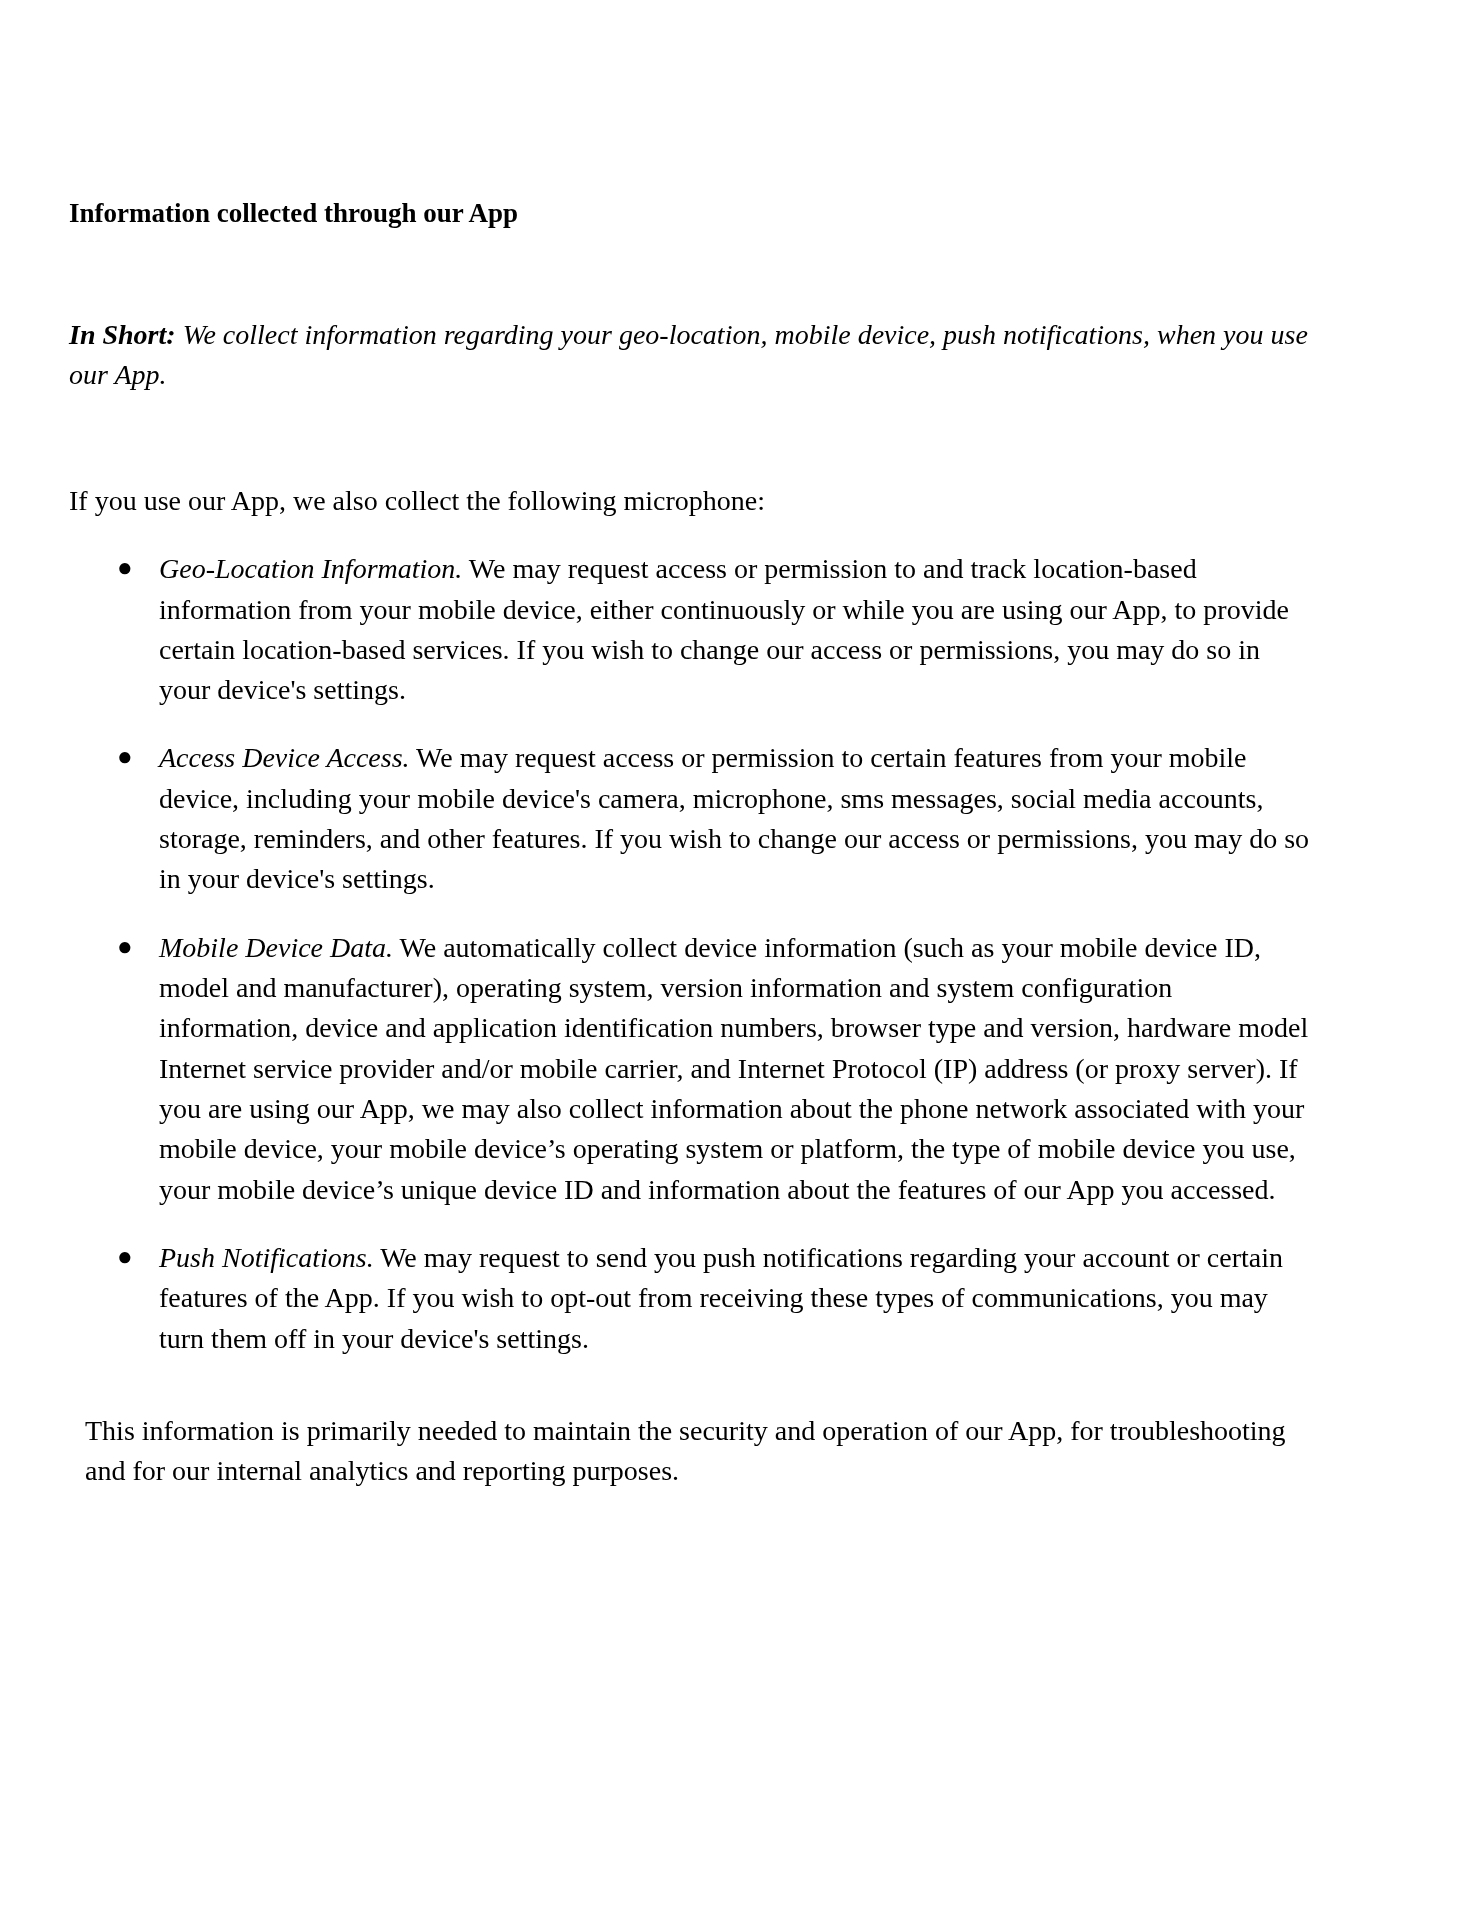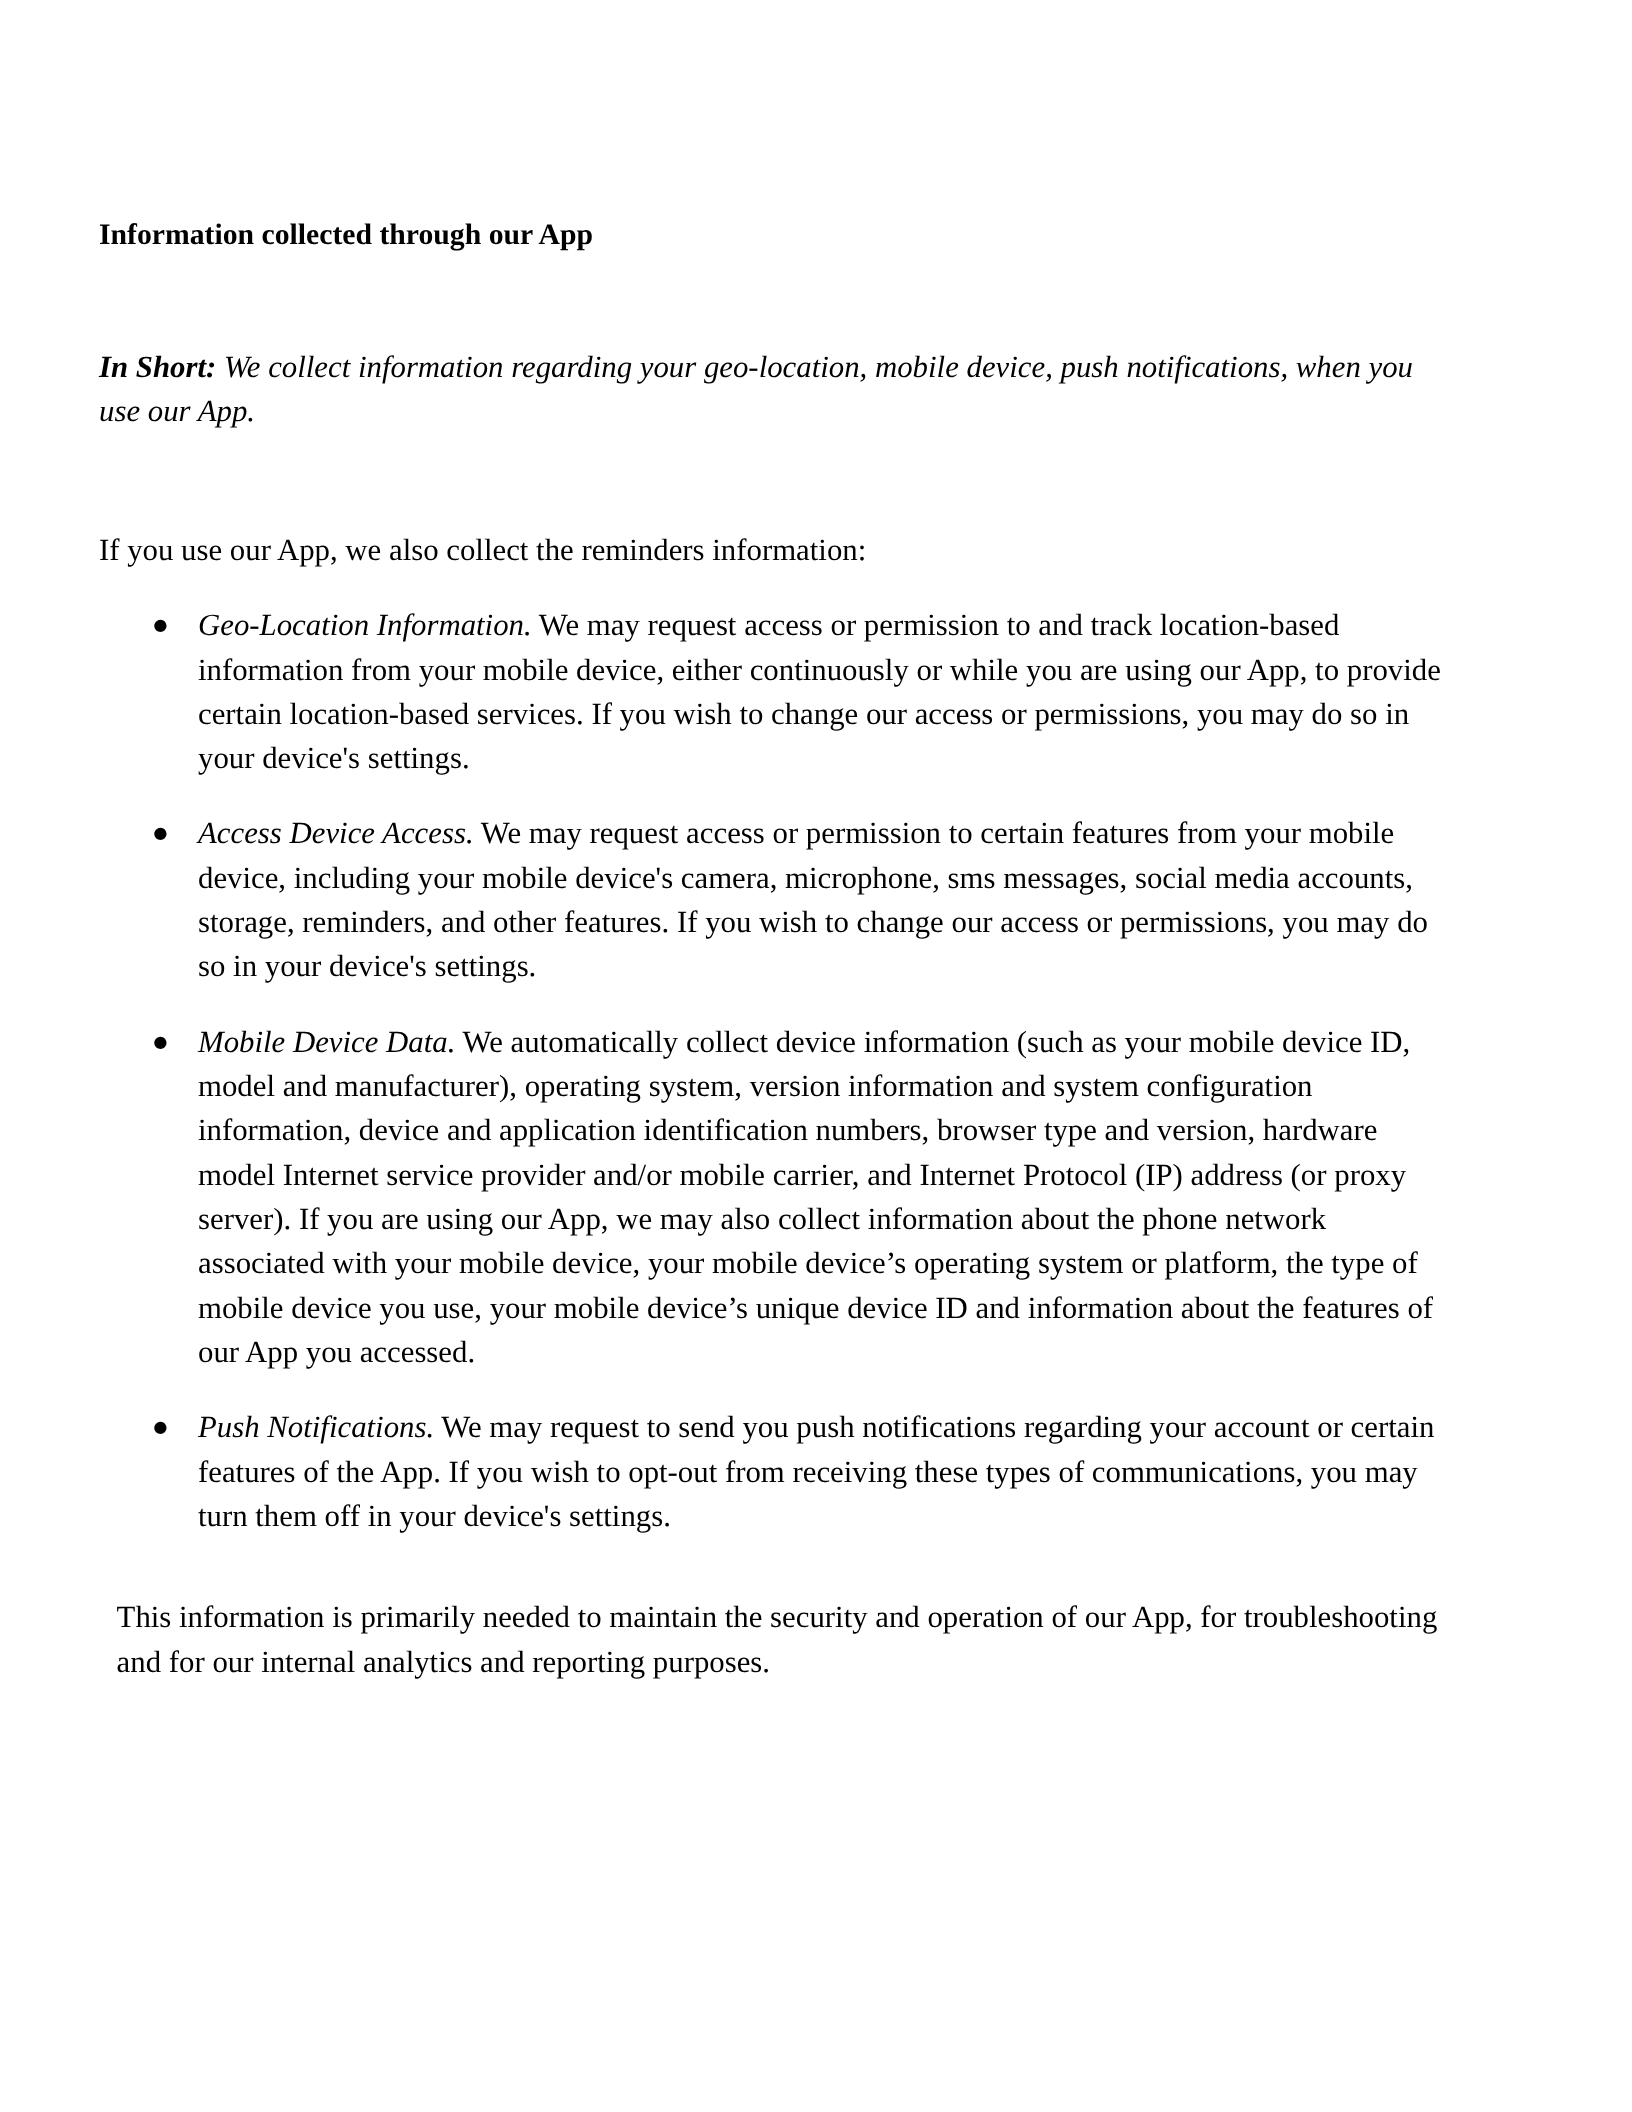--- a/index.html
+++ b/index.html
@@ -11,21 +11,21 @@
     width: 1484px;
     min-height: 1920px;
     font-family: "Liberation Serif", "DejaVu Serif", serif;
     color: #000000;
     -webkit-font-smoothing: antialiased;
   }
   .page {
     width: 1484px;
     min-height: 1920px;
     box-sizing: border-box;
-    padding: 196px 168px 60px 90px;
+    padding: 196px 168px 60px 69px;
     background: #ffffff;
   }
   .doc-heading {
     font-size: 27px;
     font-weight: bold;
     line-height: 1.3;
     margin: 0 0 84px 0;
   }
   .in-short {
     font-size: 28px;
@@ -77,21 +77,21 @@
 <body>
 
 <div class="page">
 
   <h1 class="doc-heading">Information collected through our App</h1>
 
   <p class="in-short">
     <span class="lead">In Short:</span><span> We collect information regarding your geo-location, mobile device, push notifications, when you use our App.</span>
   </p>
 
-  <p class="intro">If you use our App, we also collect the reminders information:</p>
+  <p class="intro">If you use our App, we also collect the following microphone:</p>
 
   <ul class="bullets">
     <li>
       <span class="dot">●</span>
       <span class="li-body"><span class="term">Geo-Location Information.</span><span> We may request access or permission to and track location-based information from your mobile device, either continuously or while you are using our App, to provide certain location-based services. If you wish to change our access or permissions, you may do so in your device's settings.</span></span>
     </li>
     <li>
       <span class="dot">●</span>
       <span class="li-body"><span class="term">Access Device Access.</span><span> We may request access or permission to certain features from your mobile device, including your mobile device's camera, microphone, sms messages, social media accounts, storage, reminders, and other features. If you wish to change our access or permissions, you may do so in your device's settings.</span></span>
     </li>

